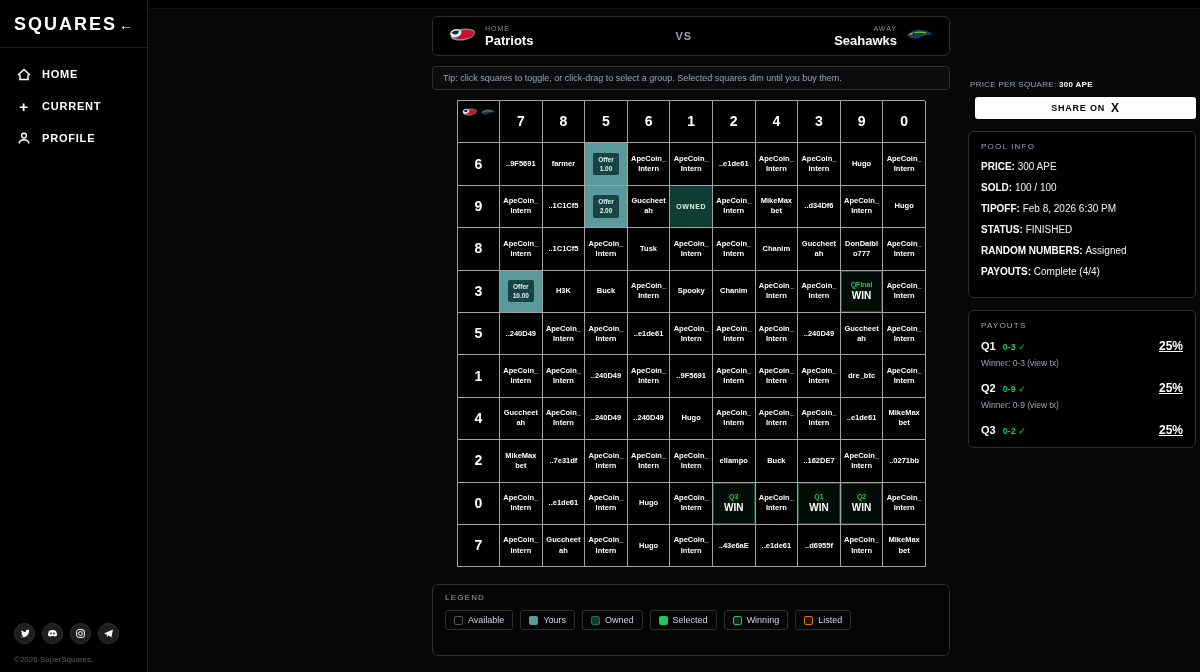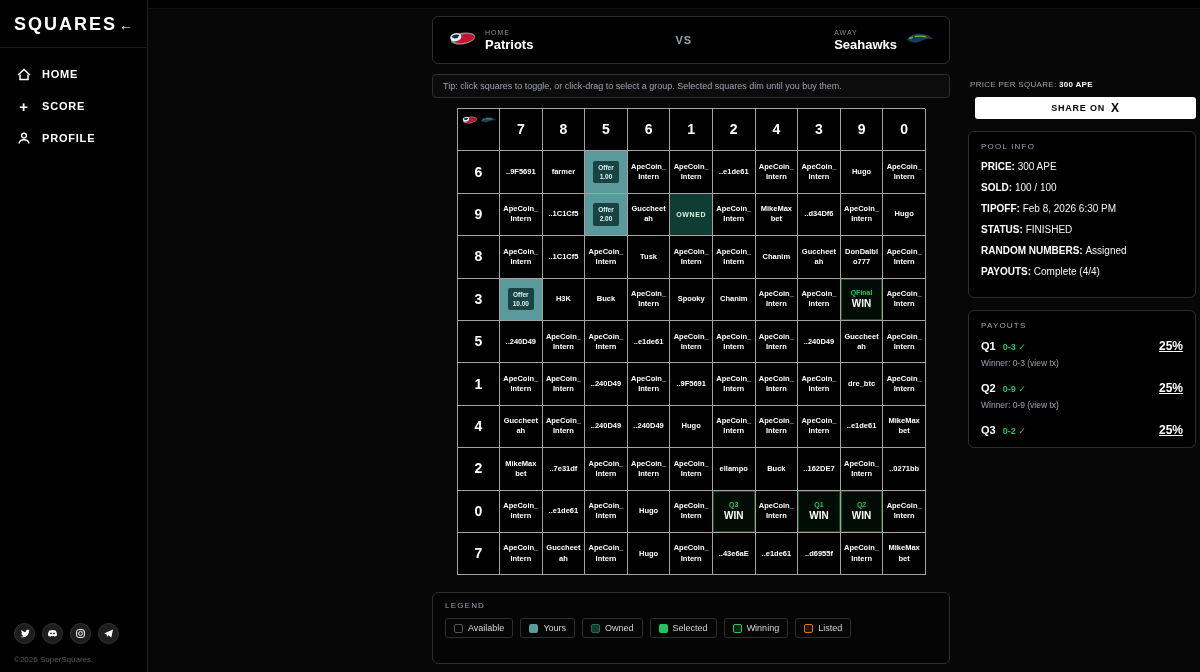--- a/index.html
+++ b/index.html
@@ -23,28 +23,28 @@
   .soc { width:21px; height:21px; border-radius:50%; background:#1e1e1e; border:1px solid #333;
          display:flex; align-items:center; justify-content:center; cursor:pointer; }
   .copyright { position:absolute; bottom:8px; left:14px; font-size:8px; color:#5d5d5d; }
 
   
   .main { position:absolute; left:148px; top:0; width:1052px; height:672px; background:#070707; }
   .top-strip { height:9px; background:#000; border-bottom:1px solid #121212; }
 
   .center-col { position:absolute; left:284px; top:16px; width:518px; }
 
-  .header-card { height:48px; background:#000; border:1px solid #2e2e2e; border-radius:6px;
+  .header-card { height:40px; background:#000; border:1px solid #2e2e2e; border-radius:6px;
                  display:flex; align-items:center; padding:0 14px; margin-bottom:10px; }
   .team-group { display:flex; align-items:center; gap:8px; }
   .team-meta { display:flex; flex-direction:column; gap:1px; }
   .team-label { font-size:7px; color:#8b8b8b; letter-spacing:1px; }
   .team-name { font-size:13px; font-weight:bold; color:#fff; }
   .vs { flex:1; text-align:center; font-size:11px; font-weight:bold; color:#9ca3af; letter-spacing:1px; }
-  .team-group.away .team-meta { }
+  .team-group.away .team-meta { align-items:flex-end; }
 
   .tip-bar { height:24px; border:1px solid #2e2e2e; border-radius:4px; background:#0c0c0c;
              display:flex; align-items:center; padding:0 10px; font-size:9px; color:#9ca3af;
              margin-bottom:10px; white-space:nowrap; overflow:hidden; }
 
   .grid-wrap { width:468px; margin:0 auto; }
   .board { display:grid; grid-template-columns:42px repeat(10,42.6px); grid-auto-rows:42.4px;
            border-top:1px solid #a3a3a3; border-left:1px solid #a3a3a3; background:#000; }
   .bcell { border-right:1px solid #a3a3a3; border-bottom:1px solid #a3a3a3; background:#000;
            display:flex; flex-direction:column; align-items:center; justify-content:center;
@@ -113,21 +113,21 @@
         <span class="nav-ico">
           <svg width="16" height="14" viewBox="0 0 16 14">
               <path d="M2 8 L8 2.5 L14 8" stroke="#fff" fill="none" stroke-width="1.5"></path>
               <path d="M4 7.5 V12.5 H12 V7.5" stroke="#fff" fill="none" stroke-width="1.5"></path>
             </svg>
         </span>
         <span>HOME</span>
       </div>
       <div class="nav-item">
         <span class="nav-ico plus-glyph">+</span>
-        <span>SCORE</span>
+        <span>CURRENT</span>
       </div>
       <div class="nav-item">
         <span class="nav-ico">
           <svg width="16" height="14" viewBox="0 0 16 14">
               <circle cx="8" cy="4.6" r="2.4" fill="none" stroke="#fff" stroke-width="1.4"></circle>
               <path d="M3 12.5 C3.6 9.6 6 8.7 8 8.7 C10 8.7 12.4 9.6 13 12.5" fill="none" stroke="#fff" stroke-width="1.4"></path>
             </svg>
         </span>
         <span>PROFILE</span>
       </div>

